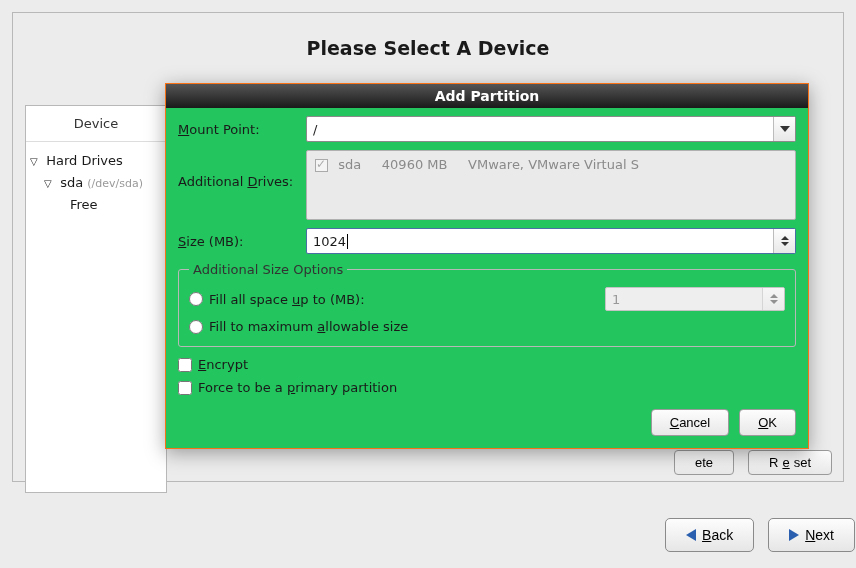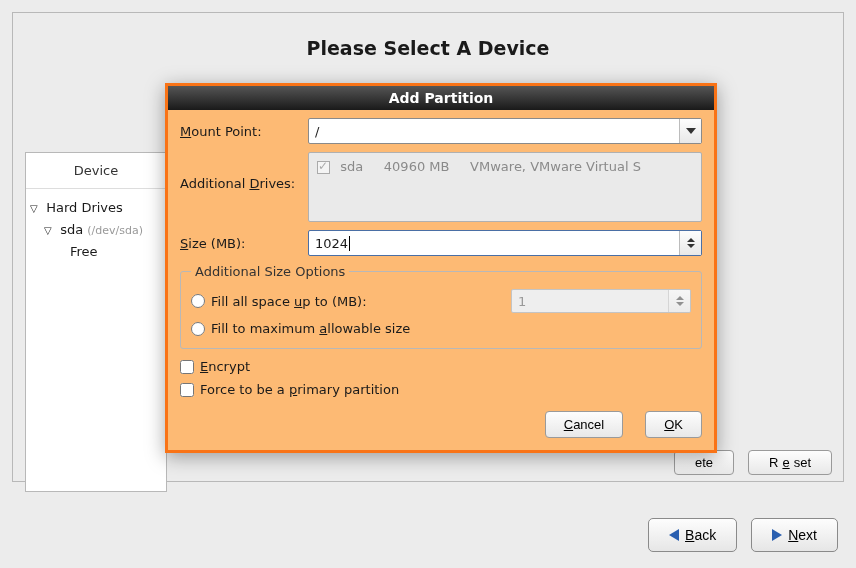--- a/index.html
+++ b/index.html
@@ -27,24 +27,23 @@
     text-align: center;
     font-size: 19px;
     font-weight: bold;
     margin: 24px 0 10px 0;
   }
   .tree-panel {
     position: absolute;
     left: 25px;
     top: 105px;
     width: 142px;
-    height: 340px;
+    height: 388px;
     background: #fff;
     border: 1px solid #b8b8b8;
-    margin-top: 47px;
   }
   .tree-header {
     text-align: center;
     padding: 10px 0;
     border-bottom: 1px solid #ddd;
     color: #333;
   }
   .tree-body {
     padding: 8px 4px;
     line-height: 1.7;
@@ -74,21 +73,21 @@
     padding: 5px 18px;
     font-size: 13px;
     cursor: pointer;
     display: inline-flex;
     align-items: center;
     gap: 4px;
   }
   .btn-small { padding: 4px 20px; }
   .nav-buttons {
     position: absolute;
-    right: 18px;
+    right: 1px;
     bottom: 16px;
     display: flex;
     gap: 14px;
   }
   .nav-btn {
     background: linear-gradient(#fdfdfd, #e6e6e6);
     border: 1px solid #8a8a8a;
     border-radius: 5px;
     padding: 8px 20px;
     font-size: 14px;
@@ -104,23 +103,23 @@
   }
   .arrow-left { border-right: 10px solid #2a5fb0; }
   .arrow-right { border-left: 10px solid #2a5fb0; }
   u.ak { text-decoration: underline; }
 
   
   .dialog {
     position: absolute;
     left: 165px;
     top: 83px;
-    width: 552px;
-    border: 3px solid #f97316;
-    background: #fdba74;
+    width: 644px;
+    border: 1px solid #f97316;
+    background: #22c55e;
     box-shadow: 0 4px 18px rgba(0,0,0,0.35);
   }
   .dialog-title {
     background: linear-gradient(#555, #1a1a1a);
     color: #fff;
     text-align: center;
     font-weight: bold;
     padding: 4px 0;
     font-size: 14px;
   }
@@ -228,21 +227,21 @@
     padding: 0 6px;
     display: flex;
     align-items: center;
     position: relative;
     margin-left: auto;
   }
   .disabled-spin .spin-ctrl { filter: grayscale(1) opacity(0.5); }
   .dialog-buttons {
     display: flex;
     justify-content: flex-end;
-    gap: 22px;
+    gap: 10px;
     margin-top: 10px;
   }
   .caret {
     display: inline-block;
     width: 1px;
     height: 15px;
     background: #000;
     vertical-align: middle;
     margin-left: 1px;
   }

